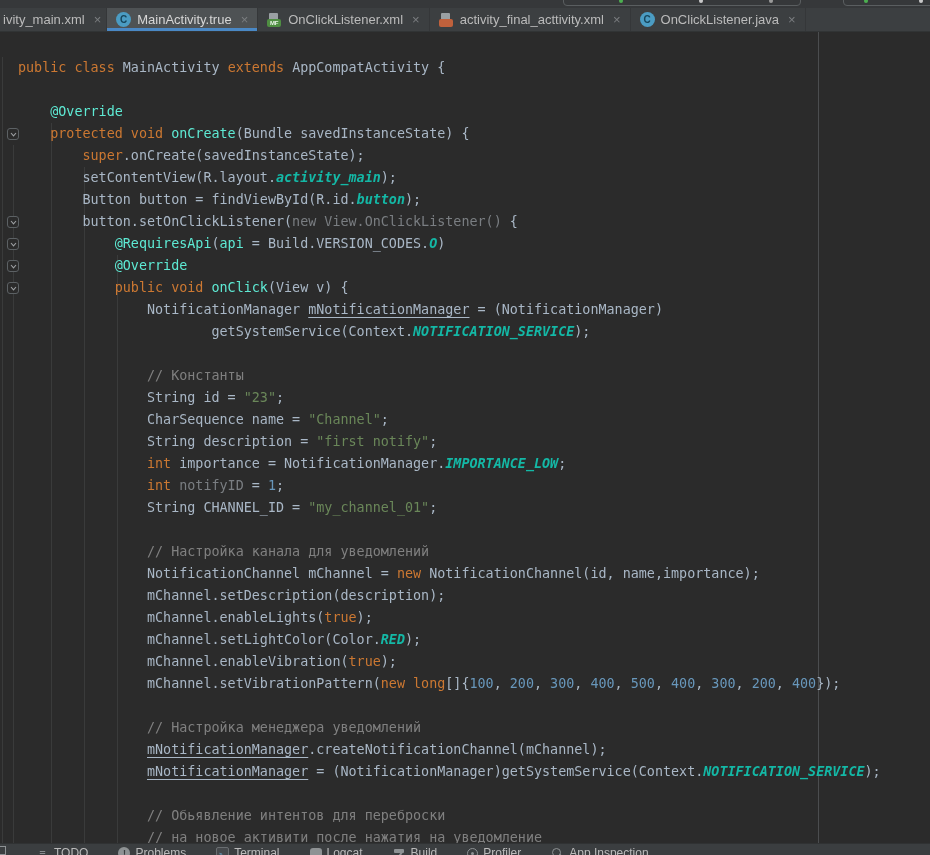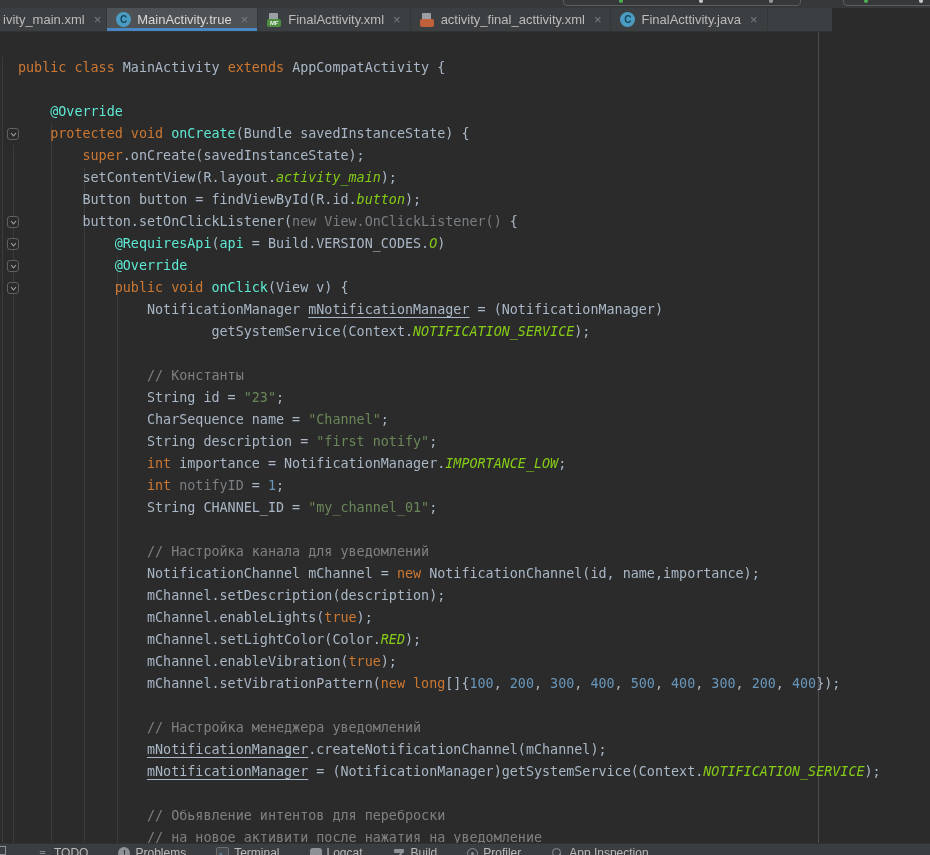--- a/index.html
+++ b/index.html
@@ -8,21 +8,21 @@
             background:#2B2B2B; font-family:"Liberation Sans", sans-serif; }
 
   
   .topstrip { position:absolute; left:0; top:0; width:930px; height:8px;
               background:#36383A; overflow:hidden; z-index:6; }
   .widget-frag { position:absolute; top:-8px; height:14px; border:1px solid #5A5E60;
                  border-radius:4px; }
   .dot { position:absolute; bottom:2px; width:4px; height:4px; border-radius:50%; }
 
   
-  .tabbar { position:absolute; left:0; top:8px; width:832px; height:24px;
+  .tabbar { position:absolute; left:0; top:8px; width:930px; height:24px;
             background:#3C3F41; display:flex; align-items:stretch; z-index:6;
             border-bottom:1px solid #313435; }
   .tab { position:relative; display:flex; align-items:center; padding:0 9px;
          font-size:13px; color:#BBBBBB; border-right:1px solid #353739; cursor:default; }
   .tab:first-child { padding-left:1px; padding-right:5px; }
   .tab.active { background:#4E5254; color:#D6D6D6; }
   .tab.active::after { content:''; position:absolute; left:0; right:0; bottom:0;
                        height:3px; background:#4A88C5; }
   .tab .label { margin:0 2px; white-space:nowrap; }
   .tab .close { margin-left:7px; color:#7B7E80; font-size:13px; line-height:1; }
@@ -43,21 +43,21 @@
             background:#2B2B2B; overflow:hidden; }
   .wrapguide { position:absolute; left:818px; top:0; width:1px; height:100%;
                background:#4B4D4F; z-index:1; }
   .vline { position:absolute; width:1px; background:#3A3B3B; z-index:1; }
   .code { position:absolute; left:0; top:25px; z-index:2; padding-left:18px;
           font-family:"DejaVu Sans Mono", monospace; font-size:13.4px; line-height:22px;
           color:#A9B7C6; white-space:pre; }
   .cl { height:22px; }
   .kw { color:#CC7832; } .mt { color:#5eead4; } .an { color:#5eead4; }
   .st { color:#6A8759; } .nm { color:#6897BB; } .cm { color:#808080;text-align:right; }
-  .cn { color:#84cc16; font-style:italic; } .dm { color:#7A7E82; }
+  .cn { color:#14b8a6; font-style:italic;font-weight:bold; } .dm { color:#7A7E82; }
   .un { text-decoration:underline; text-underline-offset:3px; }
   .fi { position:absolute; left:7px; width:12px; height:12px; border:1px solid #5C6164;
         border-radius:3px; background:#2B2B2B; z-index:3;
         display:flex; align-items:center; justify-content:center; }
 
   
   .bottombar { position:absolute; left:0; top:843px; width:930px; height:12px;
                background:#3B3E40; border-top:1px solid #303233; z-index:7;
                display:flex; align-items:flex-start; overflow:hidden;
                font-size:12px; color:#BBBBBB; }
@@ -109,34 +109,34 @@
       <div class="tab active">
         <span class="cicon">C</span>
         <span class="label">MainActivity.true</span>
         <span class="close">×</span>
       </div>
       <div class="tab">
         <span class="ficon">
           <span class="page"></span>
           <span class="badge green">MF</span>
         </span>
-        <span class="label">FinalActtivity.xml</span>
+        <span class="label">OnClickListener.xml</span>
         <span class="close">×</span>
       </div>
       <div class="tab">
         <span class="ficon">
           <span class="page"></span>
           <span class="badge orange"></span>
         </span>
         <span class="label">activity_final_acttivity.xml</span>
         <span class="close">×</span>
       </div>
       <div class="tab">
         <span class="cicon">C</span>
-        <span class="label">FinalActtivity.java</span>
+        <span class="label">OnClickListener.java</span>
         <span class="close">×</span>
       </div>
     </div>
 
   <div class="editor">
     <div class="wrapguide"></div>
 
     <div class="vline" style="left:2px;top:25px;height:786px;"></div>
     <div class="vline" style="left:13px;top:113px;height:698px;"></div>
     <div class="vline" style="left:51px;top:91px;height:720px;"></div>

